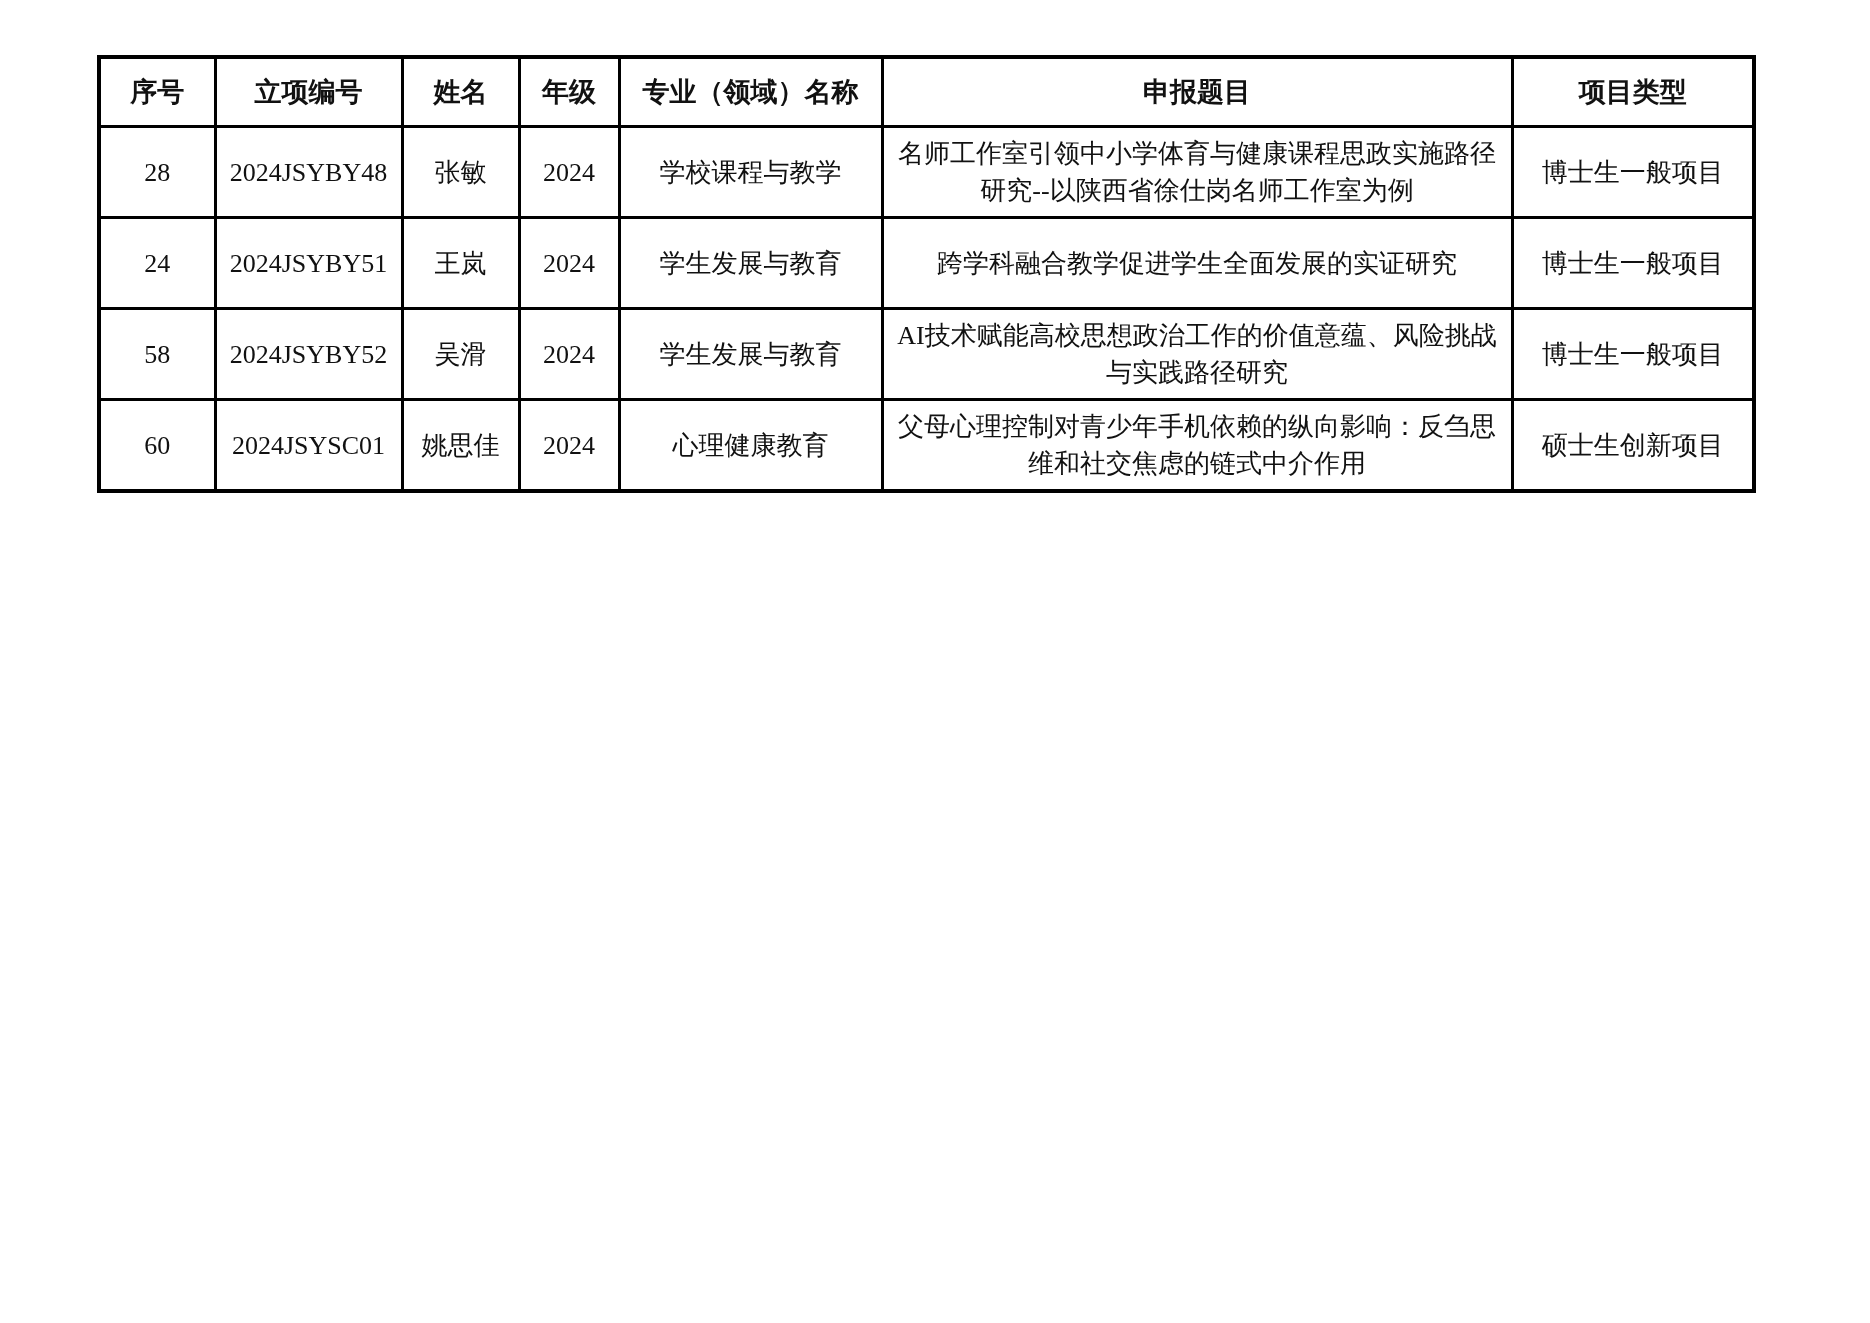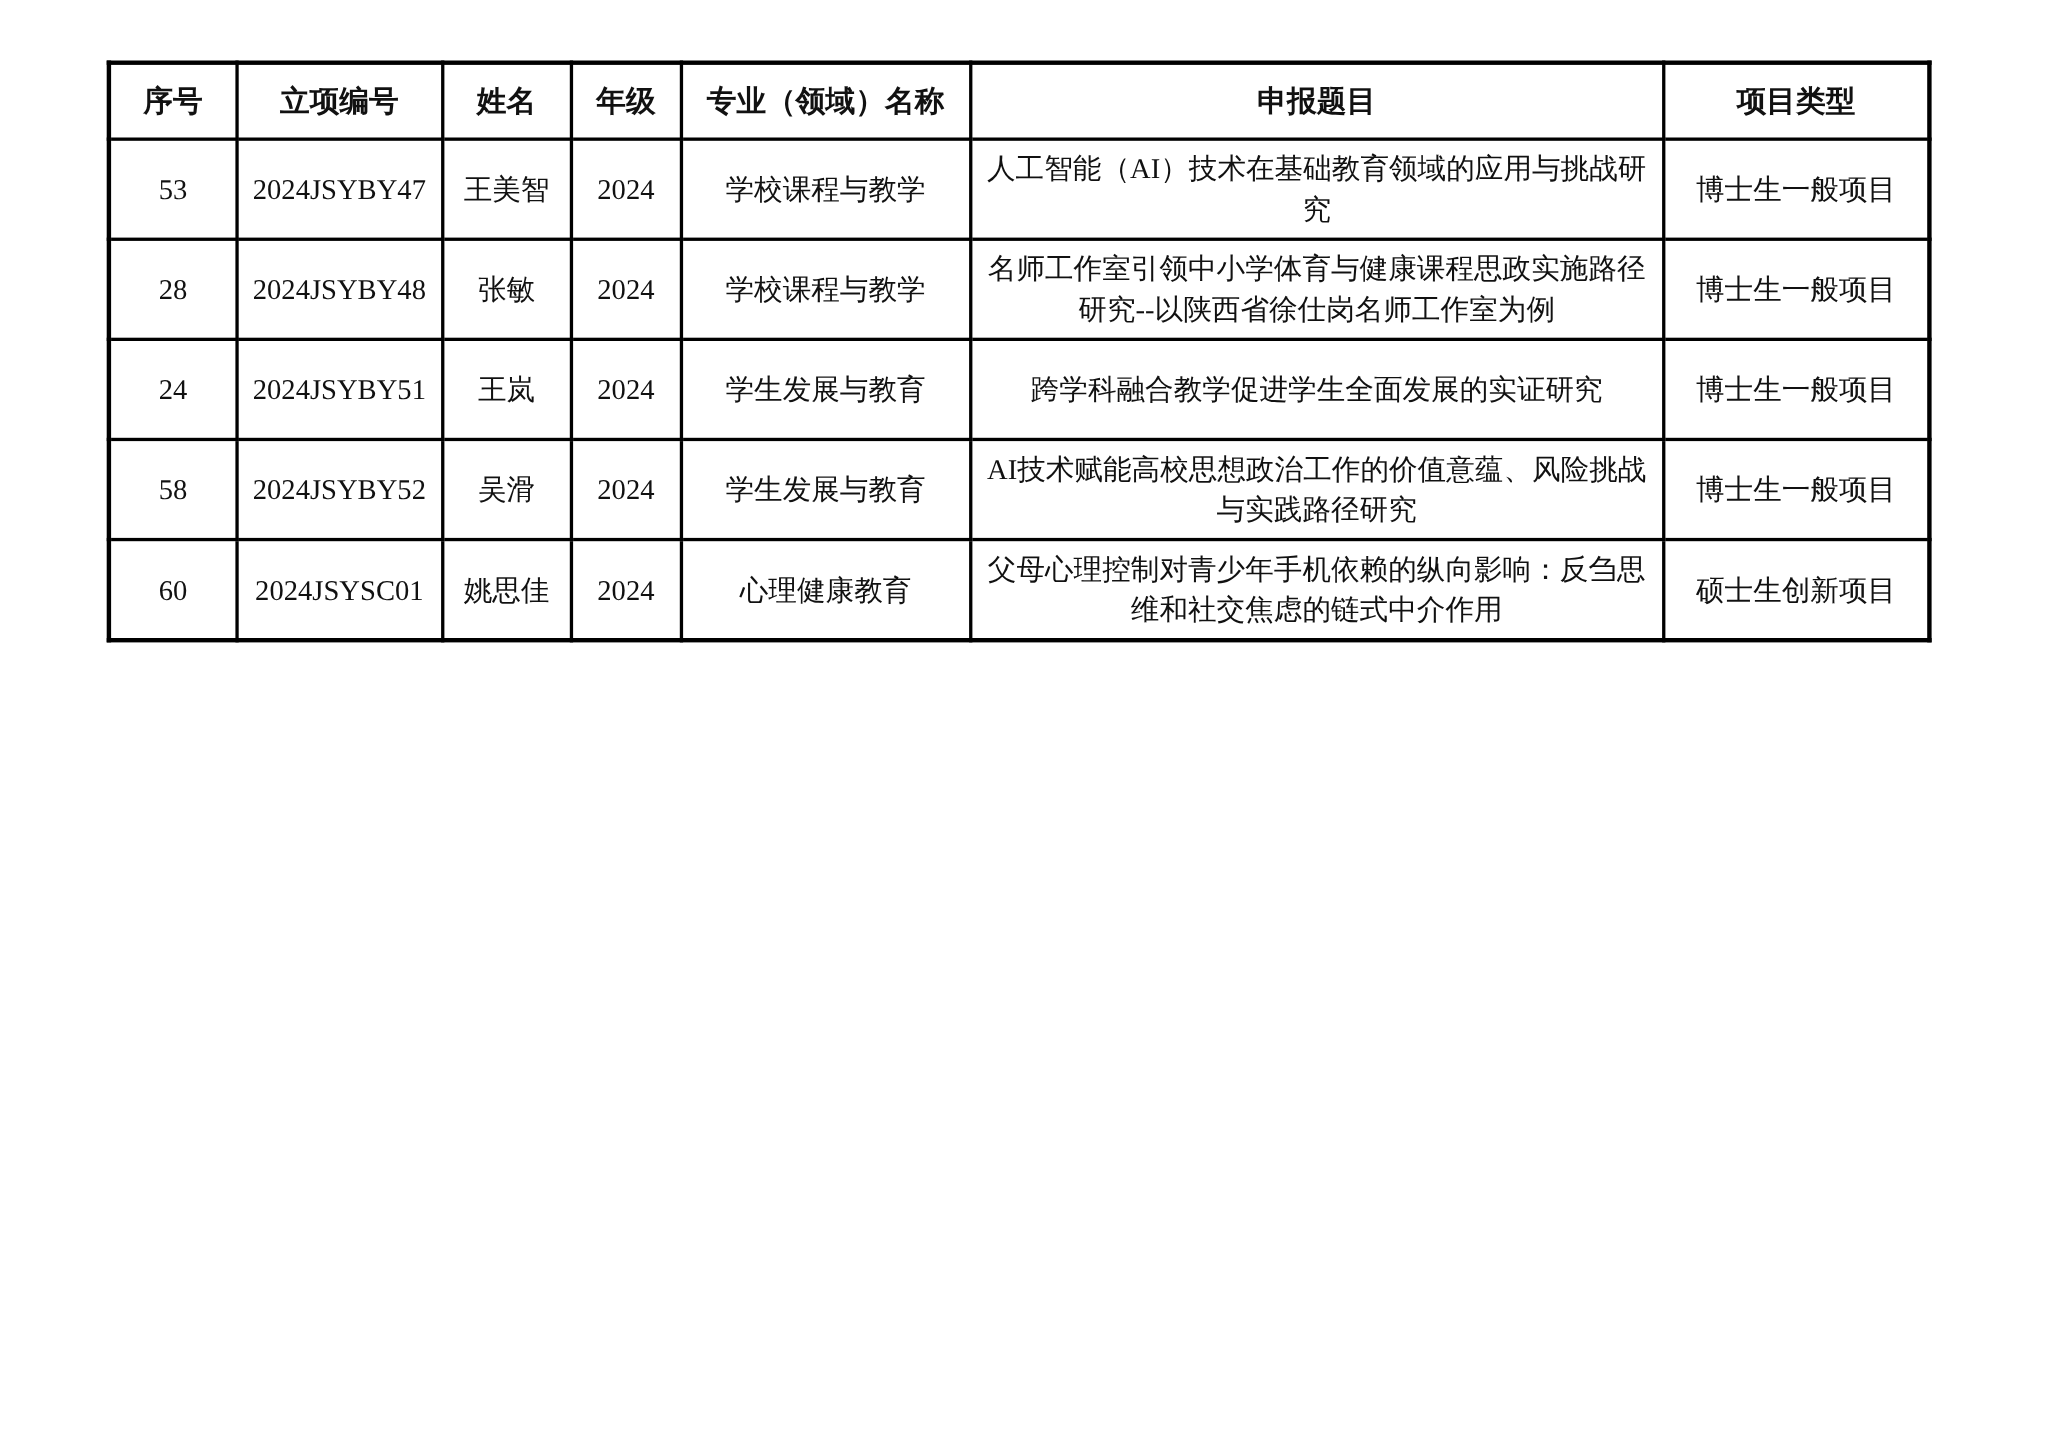--- a/index.html
+++ b/index.html
@@ -84,29 +84,20 @@
         <th>立项编号</th>
         <th>姓名</th>
         <th>年级</th>
         <th>专业（领域）名称</th>
         <th>申报题目</th>
         <th>项目类型</th>
       </tr>
     </thead>
     <tbody>
         <tr>
-          <td>53</td>
-          <td>2024JSYBY47</td>
-          <td>王美智</td>
-          <td>2024</td>
-          <td>学校课程与教学</td>
-          <td>人工智能（AI）技术在基础教育领域的应用与挑战研究</td>
-          <td>博士生一般项目</td>
-        </tr>
-        <tr>
           <td>28</td>
           <td>2024JSYBY48</td>
           <td>张敏</td>
           <td>2024</td>
           <td>学校课程与教学</td>
           <td>名师工作室引领中小学体育与健康课程思政实施路径研究--以陕西省徐仕岗名师工作室为例</td>
           <td>博士生一般项目</td>
         </tr>
         <tr>
           <td>24</td>

